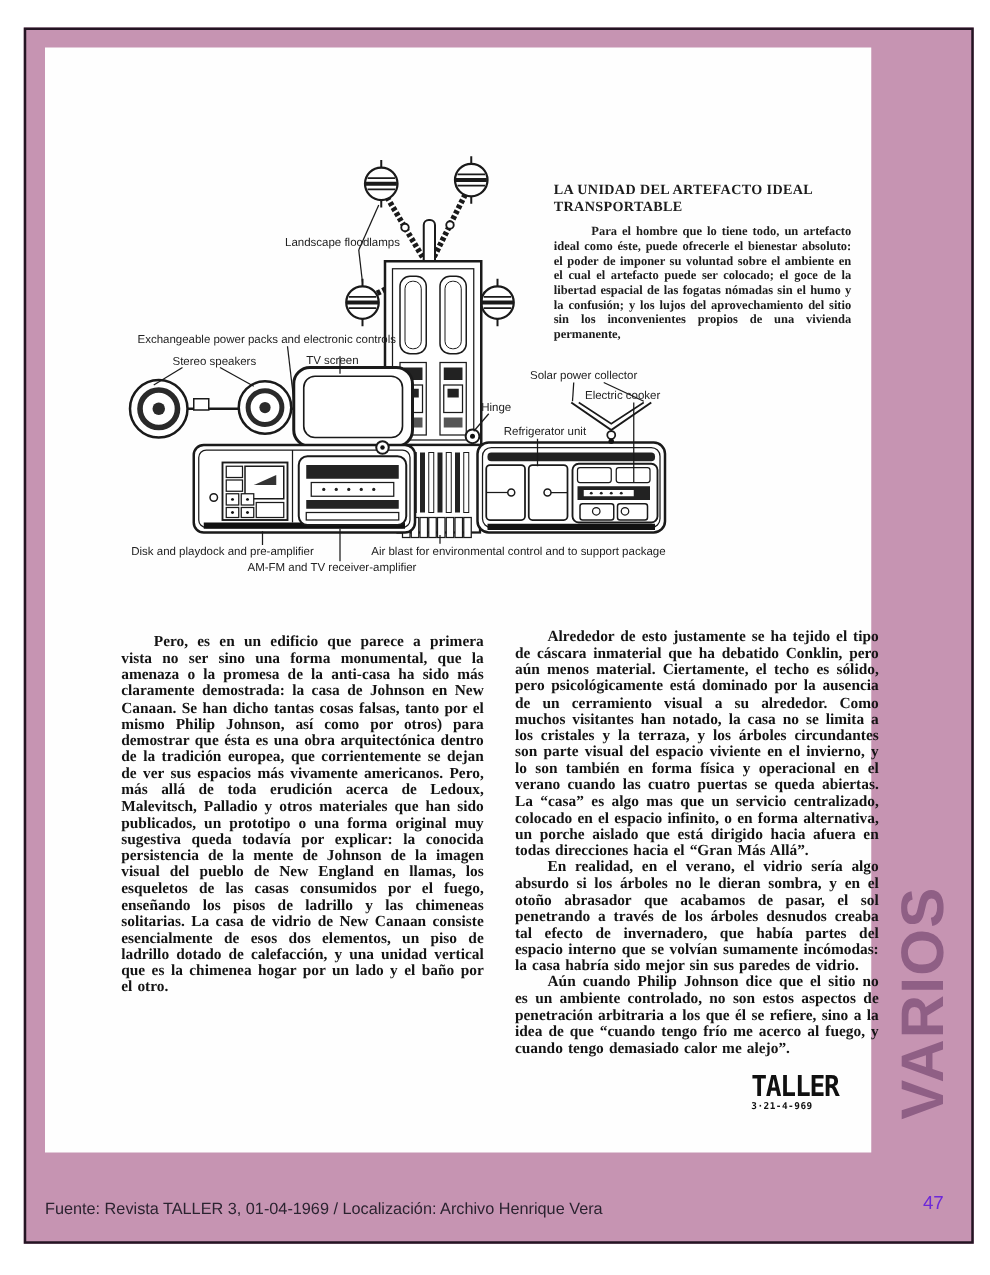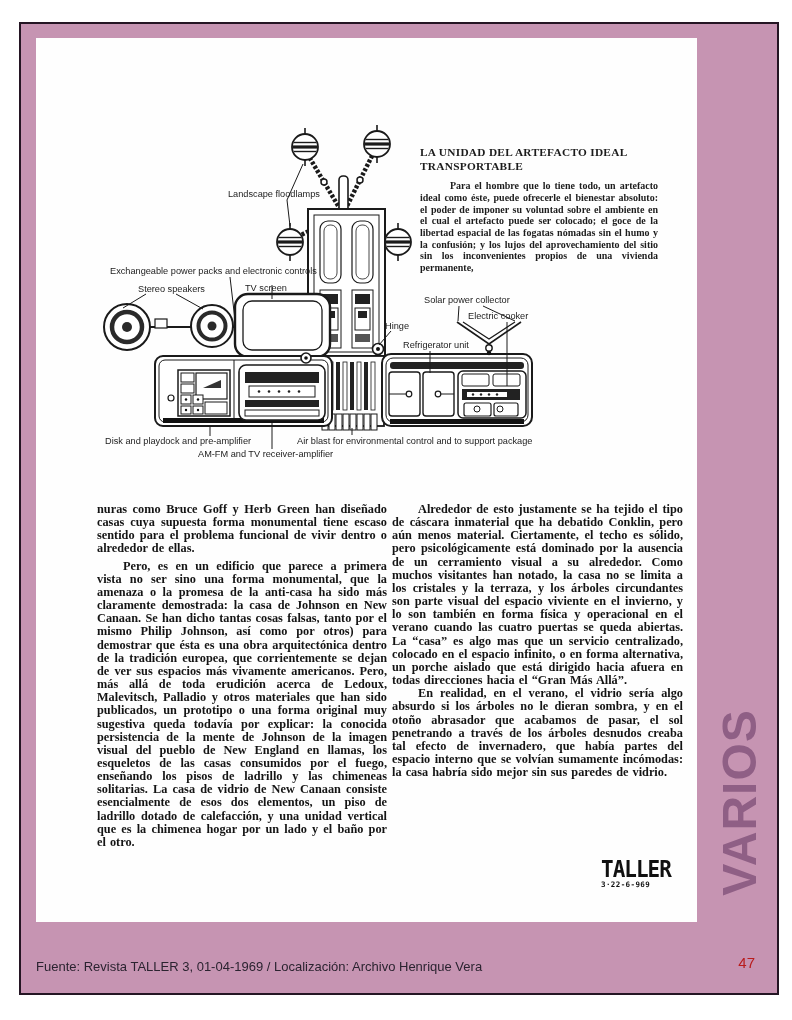--- a/index.html
+++ b/index.html
@@ -9,48 +9,48 @@
   }
   .outer-frame{
     position:absolute;left:19px;top:22px;width:760px;height:973px;
     background:#c694b2;border:2px solid #241523;box-sizing:border-box;
   }
   .paper{
     position:absolute;left:36px;top:38px;width:661px;height:884px;
     background:#fefefe;
   }
   
-  .intro{position:absolute;left:384px;top:107px;width:238px;color:#1c1c1c;}
+  .intro{position:absolute;left:407px;top:107px;width:238px;color:#1c1c1c;}
   .intro-title{font-weight:bold;font-size:11.3px;line-height:1.25;letter-spacing:.3px;}
   .intro-body{margin-top:7px;font-weight:bold;font-size:10px;line-height:1.17;
     text-align:justify;text-indent:30px;word-spacing:.5px;}
   
   .diagram{position:absolute;left:55px;top:84px;width:480px;height:345px;}
   .diagram svg{width:480px;height:345px;display:block;}
   .dlabel{font-family:"Liberation Sans", sans-serif;font-size:9.2px;fill:#222;}
   
   .col{position:absolute;top:465px;color:#141414;}
   .col-left{left:61px;width:290px;}
-  .col-right{left:356px;width:291px;}
+  .col-right{left:376px;width:291px;}
   .col p{margin:0;font-weight:bold;font-size:12.3px;line-height:13.15px;
     text-align:justify;word-spacing:1px;}
   .col p.indent{text-indent:26px;}
   .col p.gap{margin-top:4px;}
   
   .logo{position:absolute;left:565px;top:820px;color:#101010;}
   .logo-title{font-family:"DejaVu Sans Mono", monospace;font-weight:bold;
     font-size:21px;line-height:1;letter-spacing:-1px;transform:scaleY(1.1);
     transform-origin:left top;}
   .logo-sub{font-family:"DejaVu Sans Mono", monospace;font-weight:bold;
     font-size:7.5px;letter-spacing:.4px;margin-top:1px;}
   
   .footer-source{position:absolute;left:36px;top:959px;
     font-family:"Liberation Sans", sans-serif;font-size:13px;color:#2b2330;}
   .page-number{position:absolute;left:700px;top:954px;width:55px;text-align:right;
-    font-family:"Liberation Sans", sans-serif;font-size:15px;color:#b91c1c;}
+    font-family:"Liberation Sans", sans-serif;font-size:15px;color:#6d28d9;}
   .varios{position:absolute;left:699px;top:690px;width:80px;height:225px;
     display:flex;align-items:center;justify-content:center;}
   .varios span{transform:rotate(-90deg);white-space:nowrap;
     font-family:"Liberation Sans", sans-serif;font-weight:bold;font-size:48px;
     letter-spacing:1px;color:#8f5f85;}
 </style>
 </head>
 <body>
 
 <div class="outer-frame"></div>
@@ -249,31 +249,31 @@
       <text class="dlabel" x="206" y="322">Air blast for environmental control and to support package</text>
     </svg>
   </div>
 
   <div class="intro">
     <div class="intro-title">LA UNIDAD DEL ARTEFACTO IDEAL TRANSPORTABLE</div>
     <div class="intro-body">Para el hombre que lo tiene todo, un artefacto ideal como éste, puede ofrecerle el bienestar absoluto: el poder de imponer su voluntad sobre el ambiente en el cual el artefacto puede ser colocado; el goce de la libertad espacial de las fogatas nómadas sin el humo y la confusión; y los lujos del aprovechamiento del sitio sin los inconvenientes propios de una vivienda permanente,</div>
   </div>
 
   <div class="col col-left">
-    <p>nuras como Bruce Goff y Herb Green han diseñado casas cuya supuesta forma monumental tiene escaso sentido para el problema funcional de vivir dentro o alrededor de ellas.</p>
     <p class="indent gap">Pero, es en un edificio que parece a primera vista no ser sino una forma monumental, que la amenaza o la promesa de la anti-casa ha sido más claramente demostrada: la casa de Johnson en New Canaan. Se han dicho tantas cosas falsas, tanto por el mismo Philip Johnson, así como por otros) para demostrar que ésta es una obra arquitectónica dentro de la tradición europea, que corrientemente se dejan de ver sus espacios más vivamente americanos. Pero, más allá de toda erudición acerca de Ledoux, Malevitsch, Palladio y otros materiales que han sido publicados, un prototipo o una forma original muy sugestiva queda todavía por explicar: la conocida persistencia de la mente de Johnson de la imagen visual del pueblo de New England en llamas, los esqueletos de las casas consumidos por el fuego, enseñando los pisos de ladrillo y las chimeneas solitarias. La casa de vidrio de New Canaan consiste esencialmente de esos dos elementos, un piso de ladrillo dotado de calefacción, y una unidad vertical que es la chimenea hogar por un lado y el baño por el otro.</p>
   </div>
   <div class="col col-right">
     <p class="indent">Alrededor de esto justamente se ha tejido el tipo de cáscara inmaterial que ha debatido Conklin, pero aún menos material. Ciertamente, el techo es sólido, pero psicológicamente está dominado por la ausencia de un cerramiento visual a su alrededor. Como muchos visitantes han notado, la casa no se limita a los cristales y la terraza, y los árboles circundantes son parte visual del espacio viviente en el invierno, y lo son también en forma física y operacional en el verano cuando las cuatro puertas se queda abiertas. La “casa” es algo mas que un servicio centralizado, colocado en el espacio infinito, o en forma alternativa, un porche aislado que está dirigido hacia afuera en todas direcciones hacia el “Gran Más Allá”.</p>
     <p class="indent">En realidad, en el verano, el vidrio sería algo absurdo si los árboles no le dieran sombra, y en el otoño abrasador que acabamos de pasar, el sol penetrando a través de los árboles desnudos creaba tal efecto de invernadero, que había partes del espacio interno que se volvían sumamente incómodas: la casa habría sido mejor sin sus paredes de vidrio.</p>
+    <p class="indent">Aún cuando Philip Johnson dice que el sitio no es un ambiente controlado, no son estos aspectos de penetración arbitraria a los que él se refiere, sino a la idea de que “cuando tengo frío me acerco al fuego, y cuando tengo demasiado calor me alejo”.</p>
   </div>
 
   <div class="logo">
     <div class="logo-title">TALLER</div>
-    <div class="logo-sub">3·22-6-969</div>
+    <div class="logo-sub">3·21-4-969</div>
   </div>
 
 </div>
 
 <div class="varios">
   <span>VARIOS</span>
 </div>
 <div class="footer-source">Fuente: Revista TALLER 3, 01-04-1969 / Localización: Archivo Henrique Vera</div>
 <div class="page-number">47</div>
 

